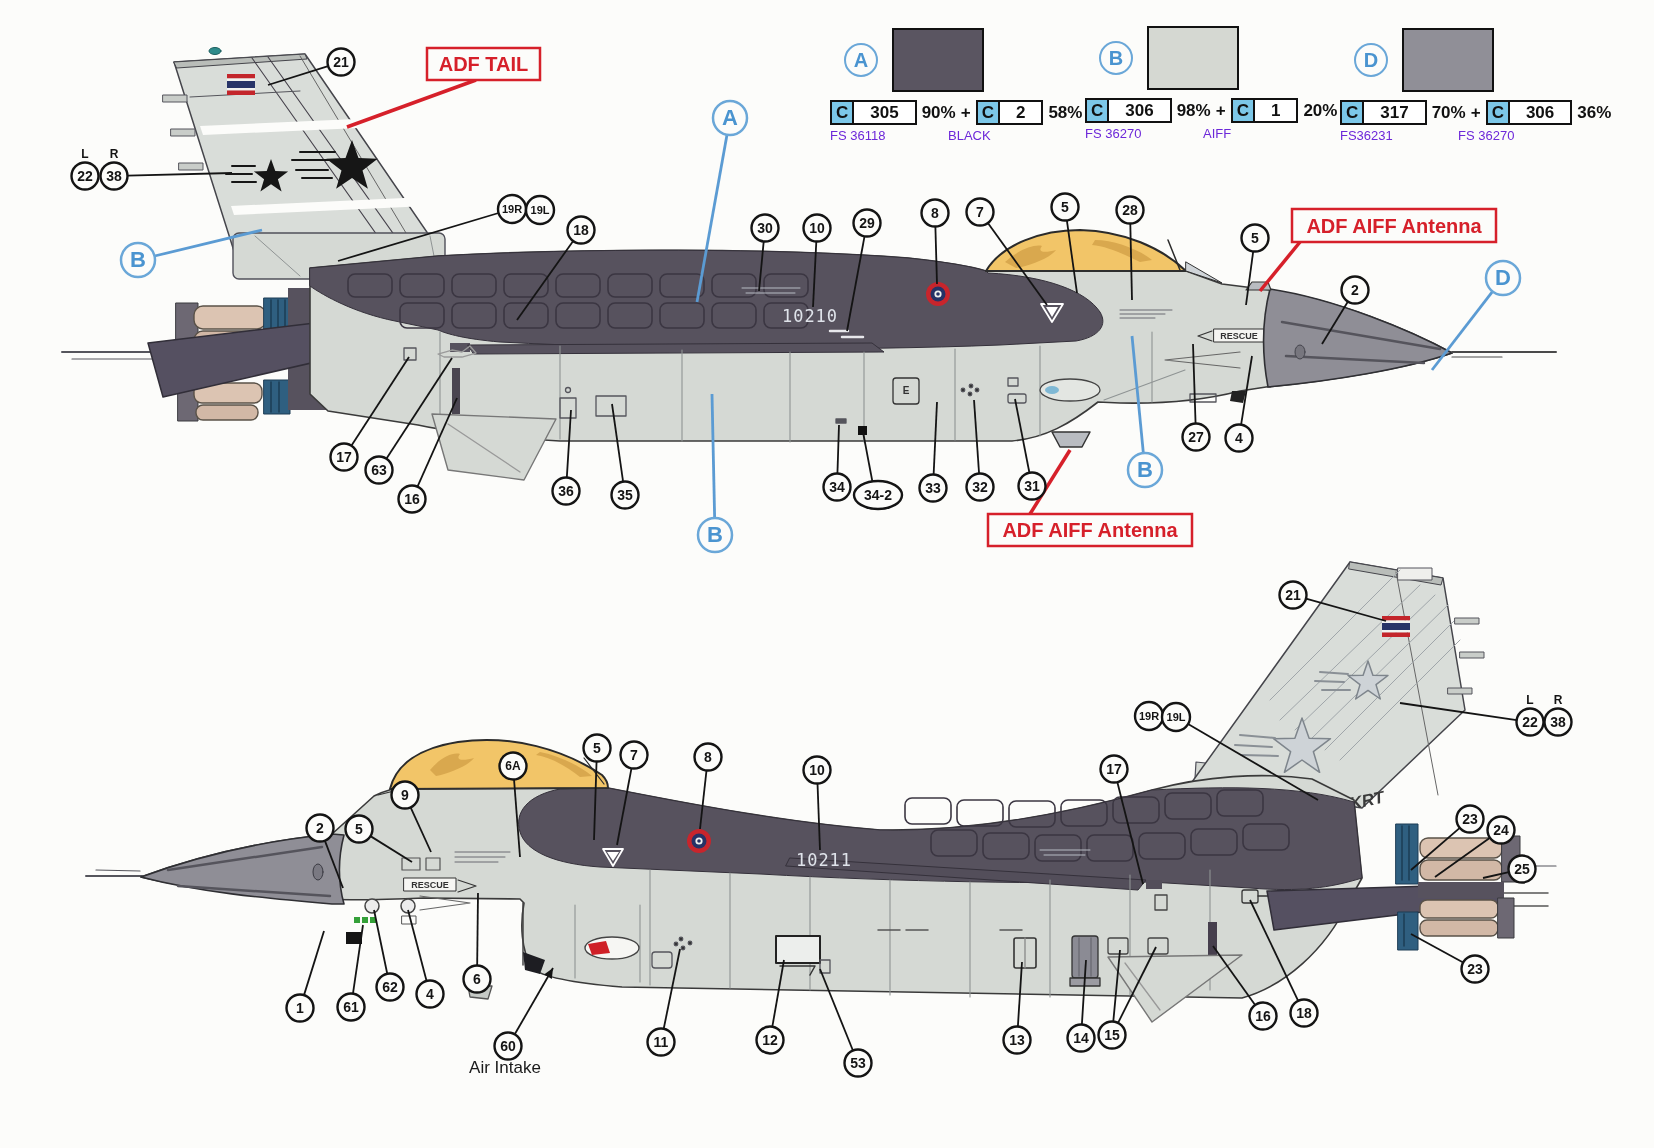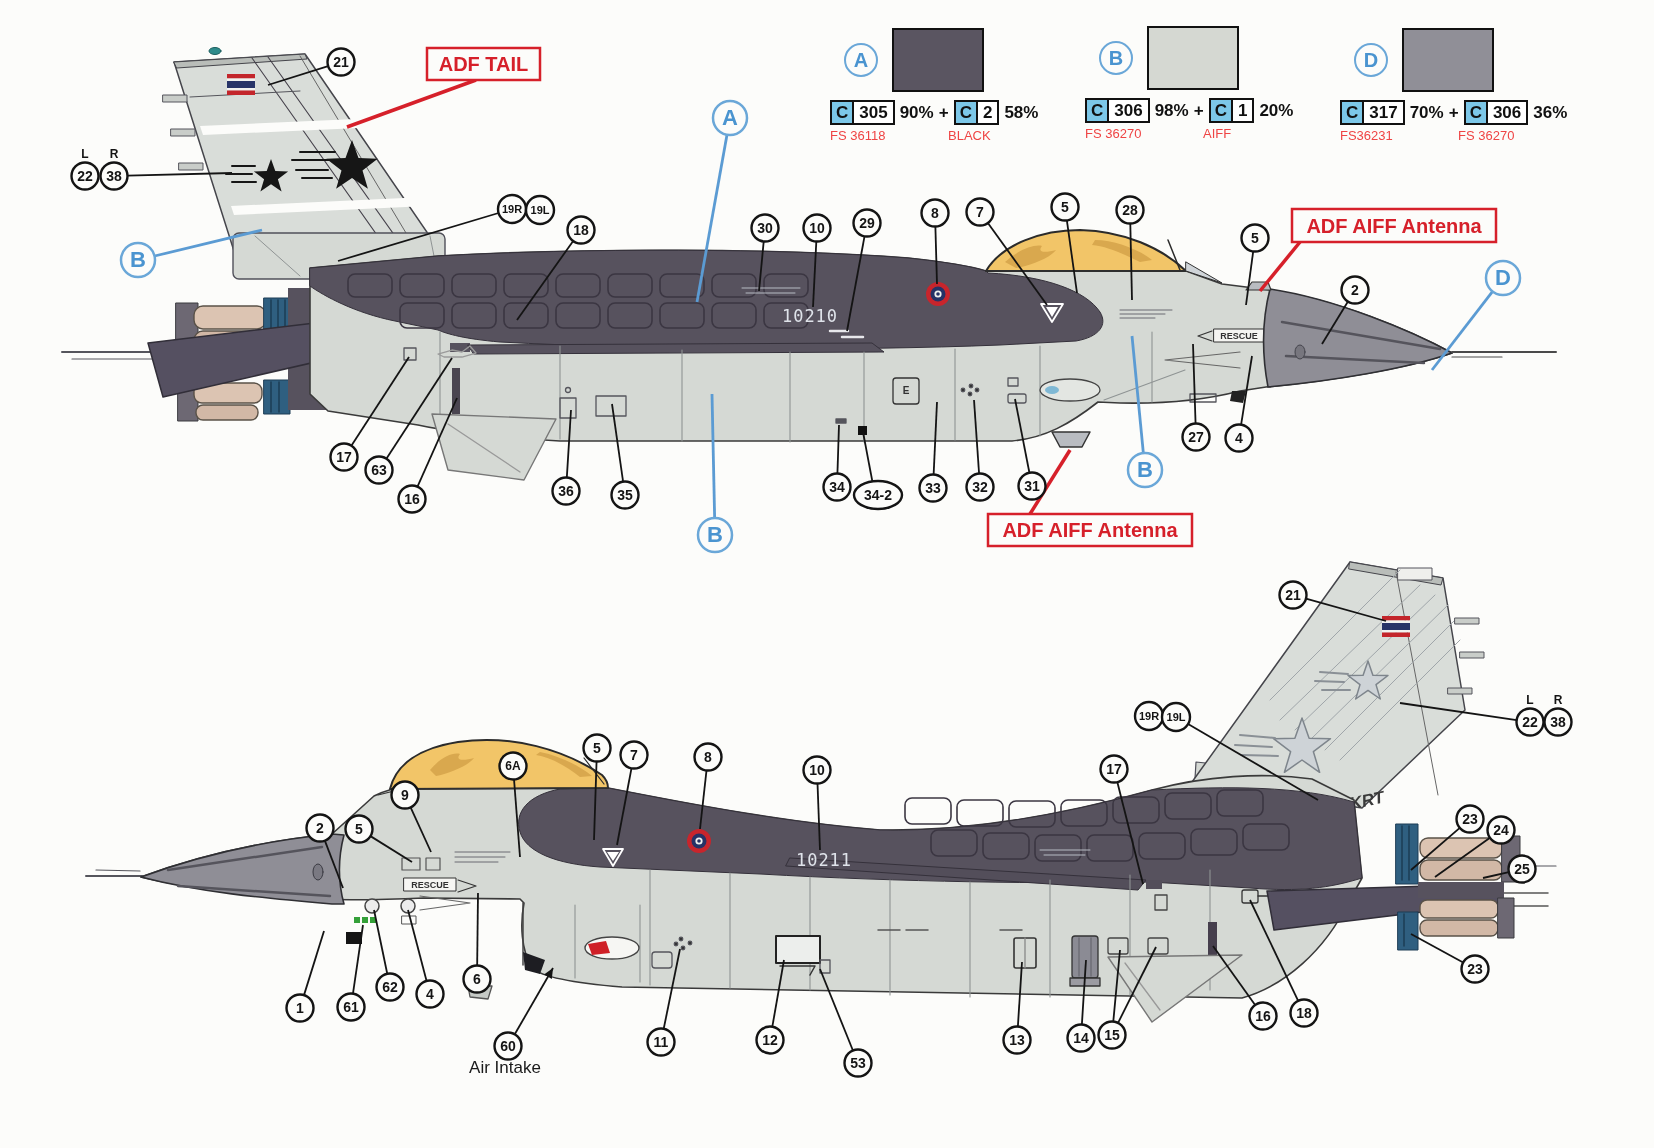--- a/index.html
+++ b/index.html
@@ -6,23 +6,23 @@
   #stage{position:relative;width:1654px;height:1148px;background:#fcfcfa;overflow:hidden;margin:0 auto;}
   #art{position:absolute;left:0;top:0;width:1654px;height:1148px;}
   
   .swatch{position:absolute;width:250px;}
   .sw-row{display:flex;align-items:center;gap:14px;margin-left:14px;}
   .letter-badge{display:inline-flex;align-items:center;justify-content:center;width:30px;height:30px;border:2.5px solid #6aa7d8;border-radius:50%;color:#4a94d0;font-size:20px;font-weight:bold;background:#fcfcfa;}
   .sw-box{display:inline-block;width:88px;height:60px;border:2px solid #111;}
   .mix{display:flex;align-items:center;gap:5px;margin-top:8px;font-size:17px;font-weight:bold;color:#111;white-space:nowrap;}
   .cbox{display:inline-flex;border:2px solid #111;line-height:1;background:#fff;}
   .cc{background:#7cc7e8;padding:2px 4px;border-right:2px solid #111;}
-  .cn{background:#fff;padding:2px 5px;}
+  .cn{background:#fff;padding:2px 16px;}
   .plus{font-weight:bold;}
-  .notes{display:flex;margin-top:3px;font-size:13px;color:#ef4444;}
+  .notes{display:flex;margin-top:3px;font-size:13px;color:#6d28d9;}
   .n1{width:118px;}
 </style>
 </head>
 <body>
 
 <div id="stage">
 
 <svg id="art" viewBox="0 0 1654 1148">
   <defs>
     <rect id="pnlA" width="44" height="23" rx="7" fill="none" stroke="#3b3642" stroke-width="1.6"></rect>

